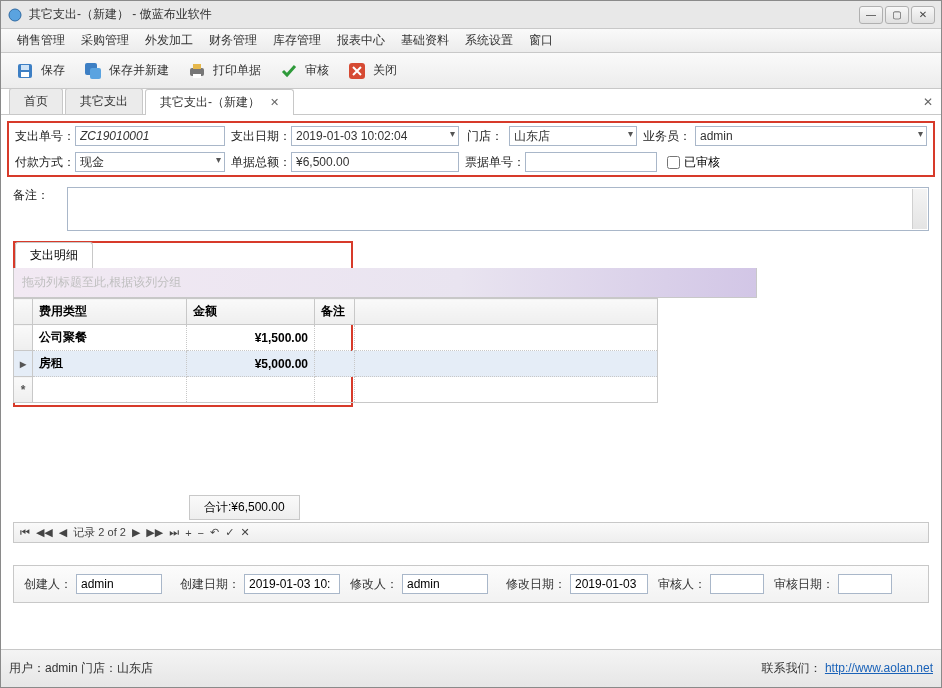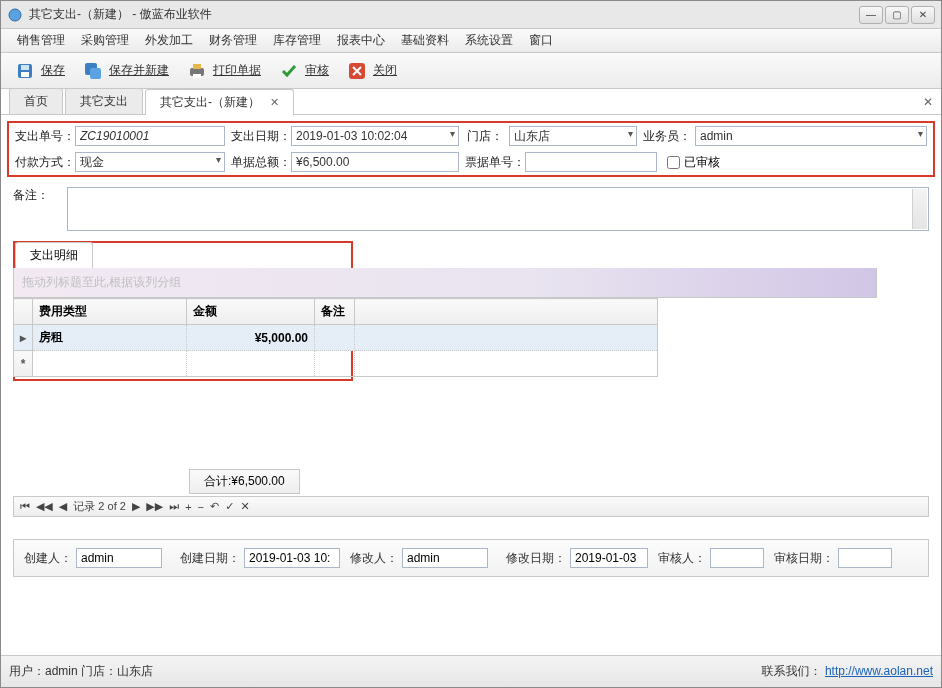--- a/index.html
+++ b/index.html
@@ -55,21 +55,21 @@
 .menubar span { padding: 2px 6px; }
 .toolbar {
   height: 36px;
   background: linear-gradient(#fafafa,#ececec);
   border-bottom: 1px solid #c8c8c8;
   display: flex;
   align-items: center;
   padding: 0 14px;
   gap: 18px;
 }
-.tbtn { display: flex; align-items: center; gap: 6px; color: #333; text-decoration: underline; }
+.tbtn { display: flex; align-items: center; gap: 6px; color: #333; }
 .tbtn .ic { width:20px; height:20px; display:flex; align-items:center; justify-content:center; }
 .doc-tabs {
   height: 26px;
   border-bottom: 1px solid #c8c8c8;
   display: flex;
   align-items: flex-end;
   padding: 0 8px;
   position: relative;
 }
 .doc-tab {
@@ -228,21 +228,21 @@
 .footer-info .val {
   border: 1px solid #a9b7c9;
   background: #fff;
   height: 20px;
   padding: 2px 4px;
   display: inline-block;
 }
 .statusbar {
   position: absolute;
   left: 0; bottom: 0; right: 0;
-  height: 32px;
+  height: 38px;
   background: linear-gradient(#f4f4f4,#e6e6e6);
   border-top: 1px solid #c8c8c8;
   display: flex;
   align-items: center;
   padding: 0 8px;
   color: #333;
 }
 .statusbar .right { margin-left: auto; }
 .statusbar a { color: #1a62b8; text-decoration: underline; }
 .chk { display:inline-flex; align-items:center; gap:4px; }
@@ -370,39 +370,46 @@
   <div class="remarks-row">
     <span class="fld-label" style="width:54px">备注：</span>
     <div class="remarks-box"></div>
   </div>
 
   <div class="detail-section">
     <div class="red-box-2" style="width:340px;">
       <div class="detail-tabs" style="margin-top:-1px;">
         <div class="detail-tab"><span>支出明细</span></div>
       </div>
-      <div class="group-hint" style="width:864px;margin-left:-2px;position:relative;z-index:0;">拖动列标题至此,根据该列分组</div>
+      <div class="group-hint" style="width:744px;margin-left:-2px;position:relative;z-index:0;">拖动列标题至此,根据该列分组</div>
       <table class="grid-table" style="margin-left:-2px;">
         <colgroup>
             <col style="width:16px">
             <col style="width:154px">
             <col style="width:128px">
             <col style="width:40px">
             <col>
           </colgroup>
         <thead>
           <tr>
             <th class="row-ind"></th>
             <th>费用类型</th>
             <th>金额</th>
             <th>备注</th>
             <th style="border-right:none;"></th>
           </tr>
         </thead>
         <tbody>
+          <tr>
+            <td class="row-ind"></td>
+            <td>公司聚餐</td>
+            <td class="num">¥1,500.00</td>
+            <td></td>
+            <td></td>
+          </tr>
           <tr class="selected">
             <td class="row-ind">▸</td>
             <td>房租</td>
             <td class="num">¥5,000.00</td>
             <td></td>
             <td></td>
           </tr>
           <tr>
             <td class="row-ind">*</td>
               <td></td>

